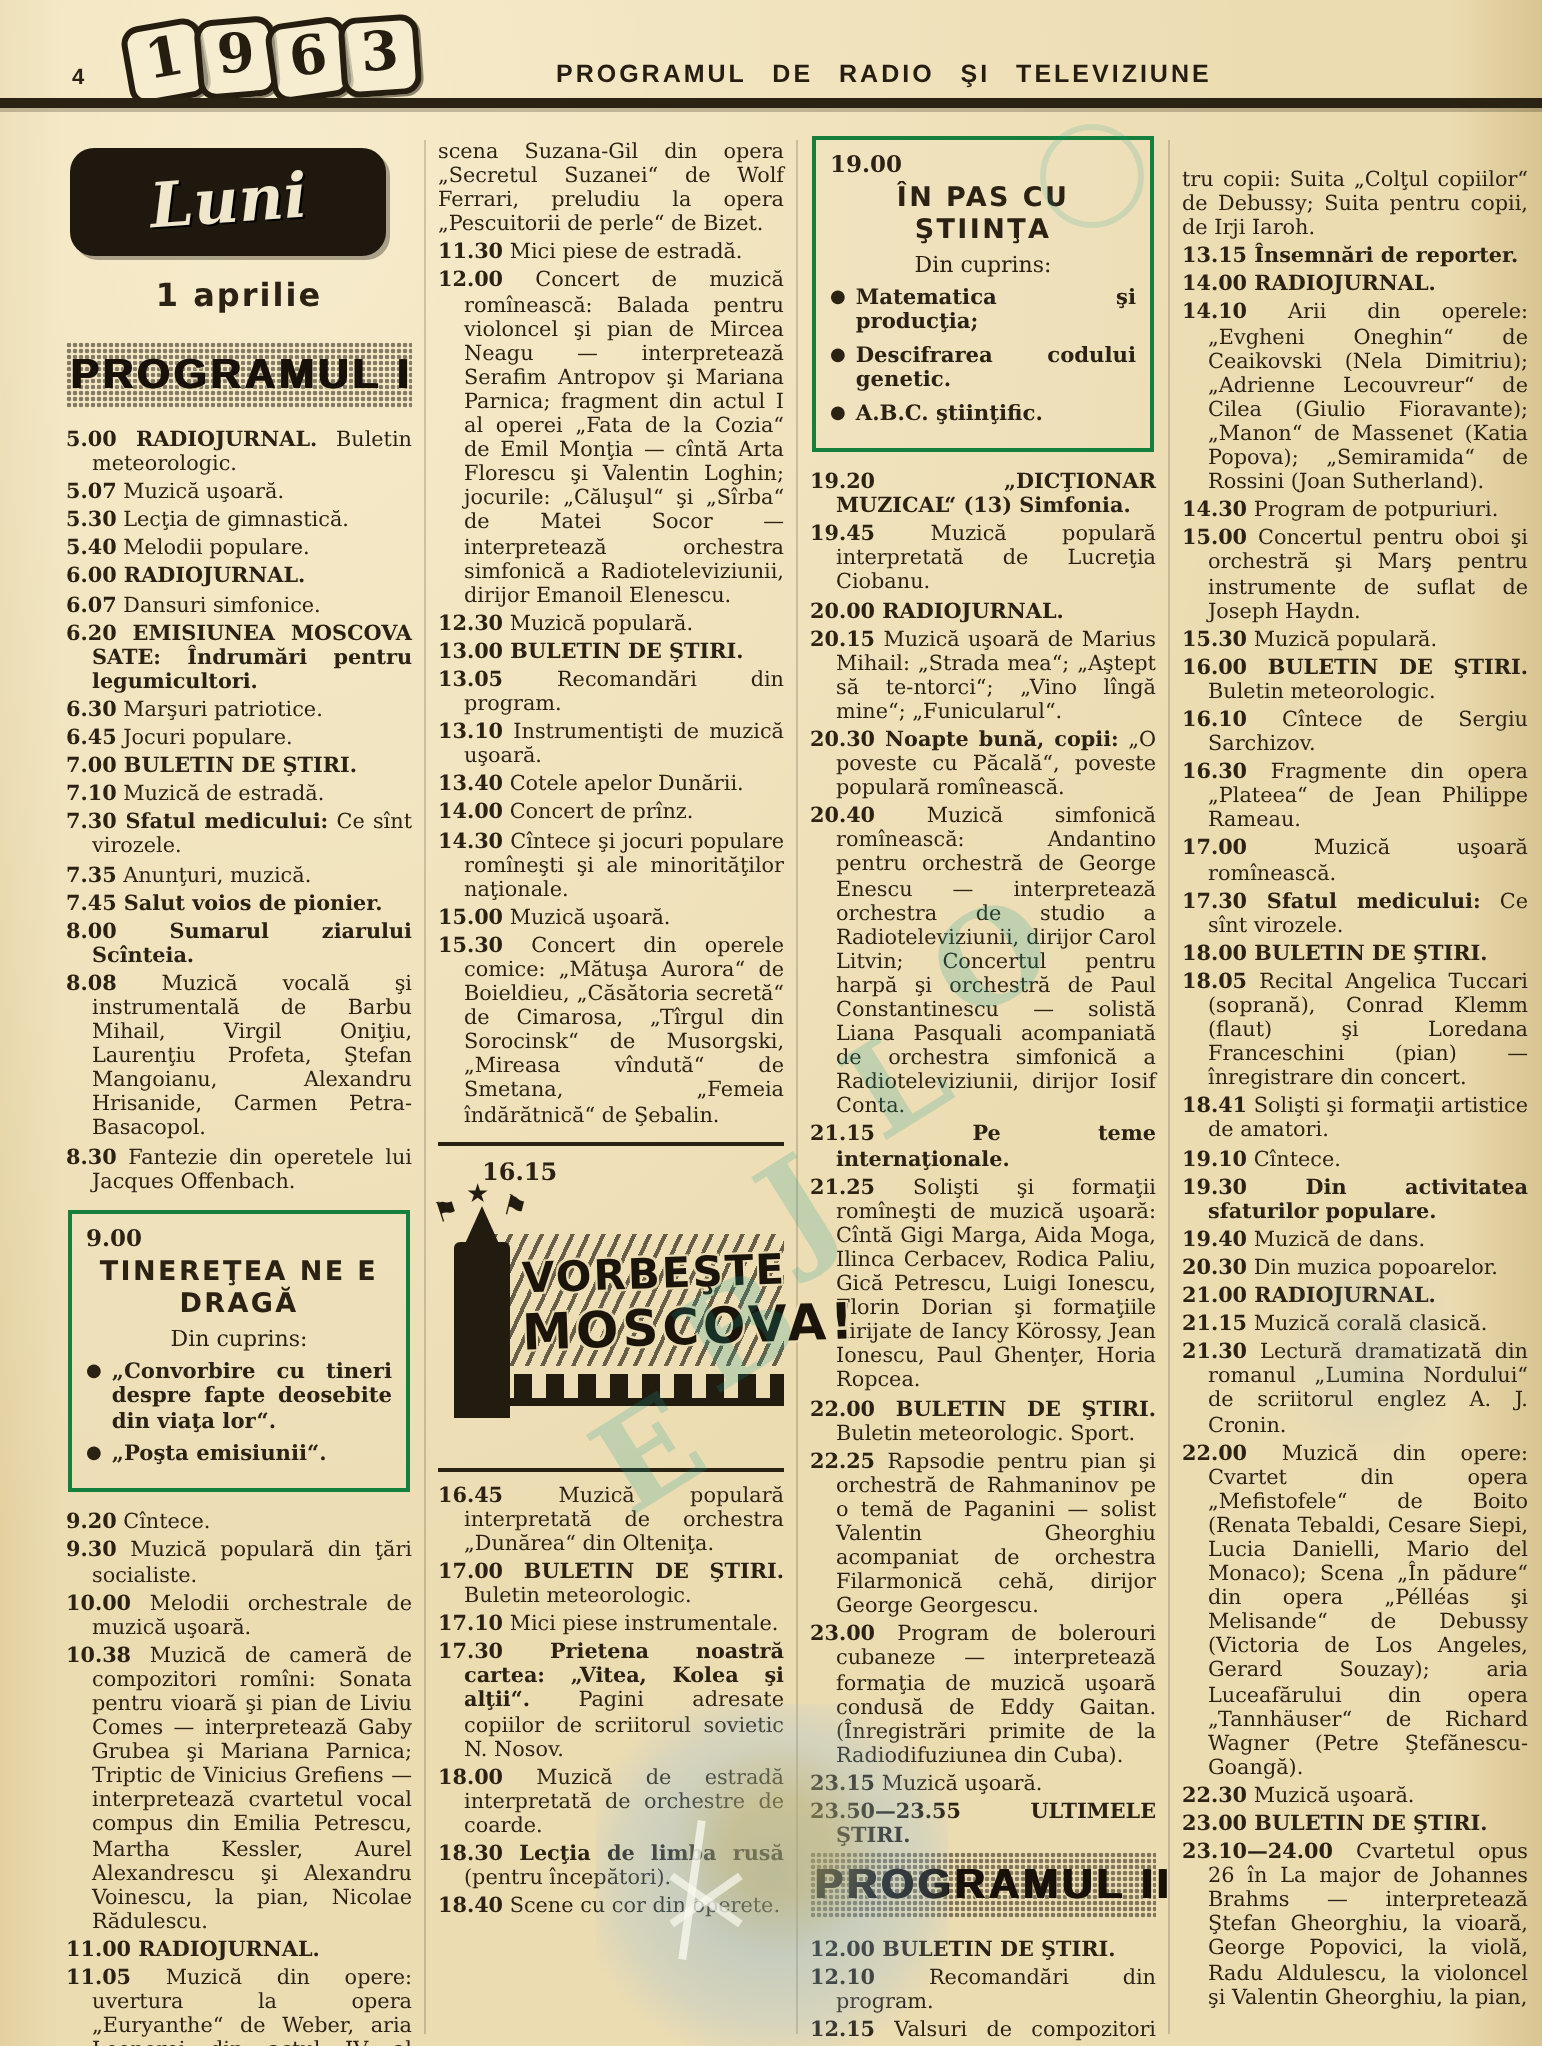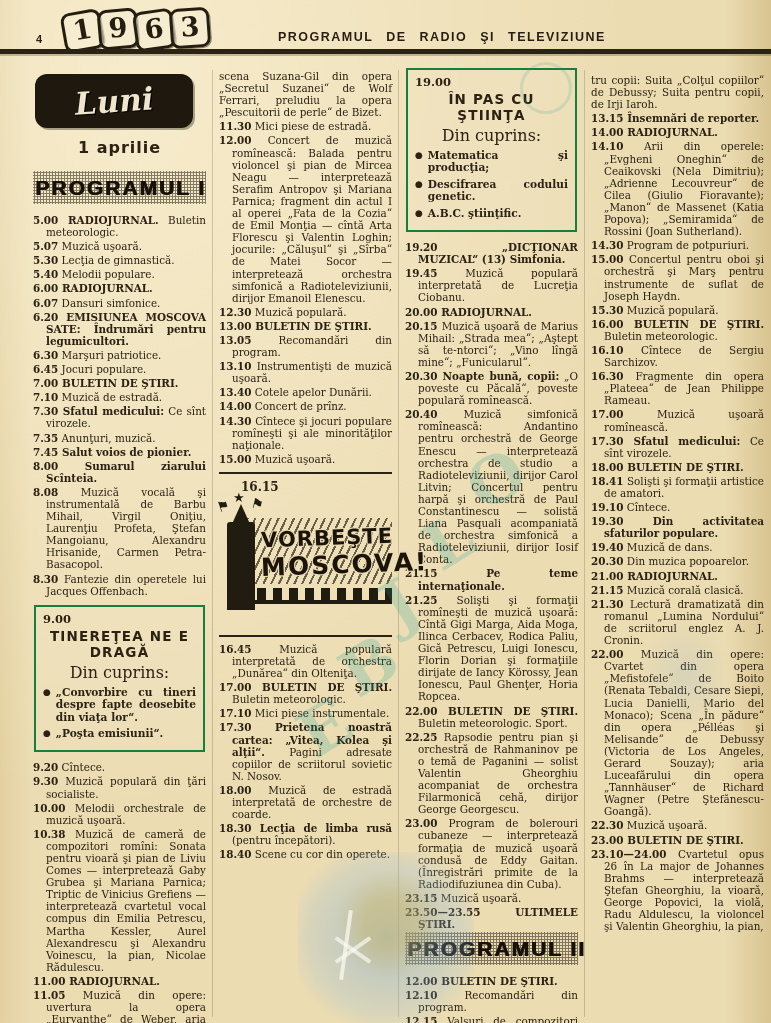--- a/index.html
+++ b/index.html
@@ -53,28 +53,28 @@
     background-image:radial-gradient(rgba(40,32,18,.55) 1px, transparent 1.3px);
     background-size:3px 3px;
     font:800 21px "Liberation Sans",sans-serif;letter-spacing:2px;color:#17110a;
     text-shadow:1px 0 0 #17110a, 0 1px 0 rgba(236,220,178,.7);
     white-space:nowrap;
   }
   
   .entry{margin:0 0 2px;padding-left:13px;text-indent:-13px;text-align:justify;
     font-size:10.4px;line-height:12.1px;}
   .para{margin:10px 0 2px;text-align:justify;font-size:10.4px;line-height:12.1px;}
-  .col4 .para{margin-top:14px;}
+  .col4 .para{margin-top:24px;}
   .time{font-weight:700;}
   .bseg{font-weight:700;}
   
   .pbox{border:2px solid #15803d;padding:5px 7px 7px;margin:8px 1px 9px;background:rgba(240,228,196,.25);}
   .boxtime{font:700 11.5px "DejaVu Serif",serif;margin-bottom:2px;}
   .boxtitle{text-align:center;font:700 13.5px "DejaVu Sans",sans-serif;letter-spacing:1.2px;margin-bottom:3px;}
-  .boxsub{text-align:center;font-size:16px;margin-bottom:4px;}
+  .boxsub{text-align:center;font-size:11px;margin-bottom:4px;}
   .bullet{display:flex;gap:5px;font-size:10.6px;line-height:12.4px;font-weight:700;margin-bottom:4px;text-align:justify;}
   .dot{flex:0 0 auto;font-size:9px;line-height:12px;}
   .rule{border:none;border-top:2px solid #2a2213;margin:7px 0 6px;}
   .timelabel{font:700 12px "DejaVu Serif",serif;margin:2px 0 2px 22px;}
   
   .mosc{position:relative;height:132px;margin:0 0 2px;}
   .mosc .hatch{position:absolute;left:20px;right:0;top:22px;height:66px;
     background:repeating-linear-gradient(115deg, rgba(32,26,15,.65) 0 2px, transparent 2px 7px);}
   .mosc .tower{position:absolute;left:8px;top:26px;width:28px;height:88px;background:#221b0f;
     border-radius:3px 3px 0 0;}
@@ -175,20 +175,21 @@
       <p class="entry"><span class="time">11.30</span><span class="rseg"> Mici piese de estradă.</span></p>
       <p class="entry"><span class="time">12.00</span><span class="rseg"> Concert de muzică romînească: Balada pentru violoncel şi pian de Mircea Neagu — interpretează Serafim Antropov şi Mariana Parnica; fragment din actul I al operei „Fata de la Cozia“ de Emil Monţia — cîntă Arta Florescu şi Valentin Loghin; jocurile: „Căluşul“ şi „Sîrba“ de Matei Socor — interpretează orchestra simfonică a Radioteleviziunii, dirijor Emanoil Elenescu.</span></p>
       <p class="entry"><span class="time">12.30</span><span class="rseg"> Muzică populară.</span></p>
       <p class="entry"><span class="time">13.00</span><span class="bseg"> BULETIN DE ŞTIRI.</span></p>
       <p class="entry"><span class="time">13.05</span><span class="rseg"> Recomandări din program.</span></p>
       <p class="entry"><span class="time">13.10</span><span class="rseg"> Instrumentişti de muzică uşoară.</span></p>
       <p class="entry"><span class="time">13.40</span><span class="rseg"> Cotele apelor Dunării.</span></p>
       <p class="entry"><span class="time">14.00</span><span class="rseg"> Concert de prînz.</span></p>
       <p class="entry"><span class="time">14.30</span><span class="rseg"> Cîntece şi jocuri populare romîneşti şi ale minorităţilor naţionale.</span></p>
       <p class="entry"><span class="time">15.00</span><span class="rseg"> Muzică uşoară.</span></p>
+      <p class="entry"><span class="time">15.30</span><span class="rseg"> Concert din operele comice: „Mătuşa Aurora“ de Boieldieu, „Căsătoria secretă“ de Cimarosa, „Tîrgul din Sorocinsk“ de Musorgski, „Mireasa vîndută“ de Smetana, „Femeia îndărătnică“ de Şebalin.</span></p>
       <hr class="rule">
       <div class="timelabel">16.15</div>
       <div class="mosc">
         <div class="hatch"></div>
         <div class="spire"></div>
         <div class="tower"></div>
         <span class="star">★</span>
         <span class="flag f1">⚑</span>
         <span class="flag f2">⚑</span>
         <div class="mline mline1">VORBEŞTE</div>
@@ -247,20 +248,21 @@
       <p class="entry"><span class="time">14.10</span><span class="rseg"> Arii din operele: „Evgheni Oneghin“ de Ceaikovski (Nela Dimitriu); „Adrienne Lecouvreur“ de Cilea (Giulio Fioravante); „Manon“ de Massenet (Katia Popova); „Semiramida“ de Rossini (Joan Sutherland).</span></p>
       <p class="entry"><span class="time">14.30</span><span class="rseg"> Program de potpuriuri.</span></p>
       <p class="entry"><span class="time">15.00</span><span class="rseg"> Concertul pentru oboi şi orchestră şi Marş pentru instrumente de suflat de Joseph Haydn.</span></p>
       <p class="entry"><span class="time">15.30</span><span class="rseg"> Muzică populară.</span></p>
       <p class="entry"><span class="time">16.00</span><span class="bseg"> BULETIN DE ŞTIRI.</span><span class="rseg"> Buletin meteorologic.</span></p>
       <p class="entry"><span class="time">16.10</span><span class="rseg"> Cîntece de Sergiu Sarchizov.</span></p>
       <p class="entry"><span class="time">16.30</span><span class="rseg"> Fragmente din opera „Plateea“ de Jean Philippe Rameau.</span></p>
       <p class="entry"><span class="time">17.00</span><span class="rseg"> Muzică uşoară romînească.</span></p>
       <p class="entry"><span class="time">17.30</span><span class="bseg"> Sfatul medicului:</span><span class="rseg"> Ce sînt virozele.</span></p>
       <p class="entry"><span class="time">18.00</span><span class="bseg"> BULETIN DE ŞTIRI.</span></p>
+      <p class="entry"><span class="time">18.05</span><span class="rseg"> Recital Angelica Tuccari (soprană), Conrad Klemm (flaut) şi Loredana Franceschini (pian) — înregistrare din concert.</span></p>
       <p class="entry"><span class="time">18.41</span><span class="rseg"> Solişti şi formaţii artistice de amatori.</span></p>
       <p class="entry"><span class="time">19.10</span><span class="rseg"> Cîntece.</span></p>
       <p class="entry"><span class="time">19.30</span><span class="bseg"> Din activitatea sfaturilor populare.</span></p>
       <p class="entry"><span class="time">19.40</span><span class="rseg"> Muzică de dans.</span></p>
       <p class="entry"><span class="time">20.30</span><span class="rseg"> Din muzica popoarelor.</span></p>
       <p class="entry"><span class="time">21.00</span><span class="bseg"> RADIOJURNAL.</span></p>
       <p class="entry"><span class="time">21.15</span><span class="rseg"> Muzică corală clasică.</span></p>
       <p class="entry"><span class="time">21.30</span><span class="rseg"> Lectură dramatizată din romanul „Lumina Nordului“ de scriitorul englez A. J. Cronin.</span></p>
       <p class="entry"><span class="time">22.00</span><span class="rseg"> Muzică din opere: Cvartet din opera „Mefistofele“ de Boito (Renata Tebaldi, Cesare Siepi, Lucia Danielli, Mario del Monaco); Scena „În pădure“ din opera „Pélléas şi Melisande“ de Debussy (Victoria de Los Angeles, Gerard Souzay); aria Luceafărului din opera „Tannhäuser“ de Richard Wagner (Petre Ştefănescu-Goangă).</span></p>
       <p class="entry"><span class="time">22.30</span><span class="rseg"> Muzică uşoară.</span></p>

